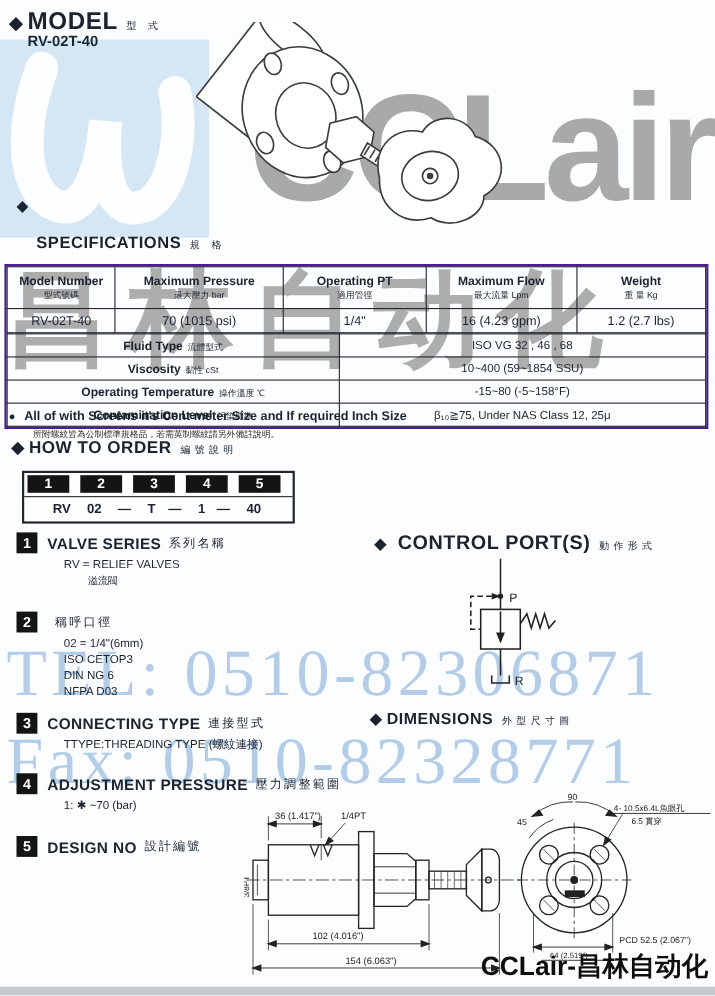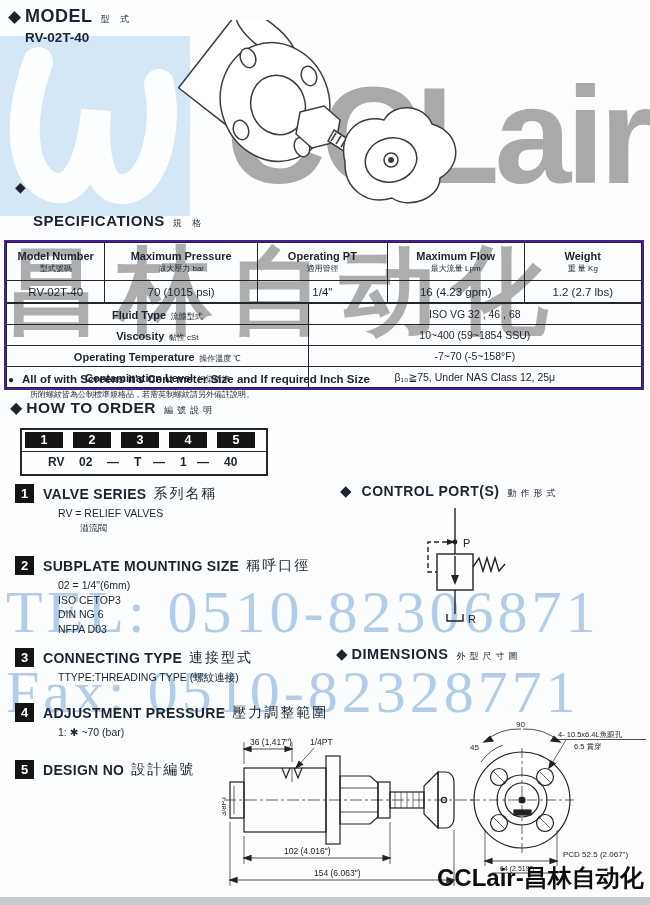--- a/index.html
+++ b/index.html
@@ -45,21 +45,21 @@
       font-size:12.5px;text-align:center;line-height:16px;}
   .order-bottom{position:relative;height:20px;}
   .oc{position:absolute;top:3px;font-weight:bold;font-size:12px;}
 
   
   .sec{position:absolute;left:15px;z-index:2;}
   .sec-head{display:flex;align-items:center;white-space:nowrap;}
   .badge{display:inline-block;width:19px;height:19px;background:#141414;color:#fff;font-weight:bold;
          text-align:center;line-height:19px;font-size:13px;margin-right:9px;flex:0 0 auto;}
   .sec-title{font-weight:bold;font-size:14px;letter-spacing:.3px;}
-  .sec-cn{font-size:14px;margin-left:7px;letter-spacing:2px;}
+  .sec-cn{font-size:11px;margin-left:7px;letter-spacing:2px;}
   .sec-lines{margin-left:43px;margin-top:3px;font-size:10.5px;line-height:14.5px;}
   .sec1 .sec-lines div:nth-child(2){padding-left:22px;font-size:9px;}
 
   svg text{font-family:"Liberation Sans",sans-serif;}
   .footer-brand{position:absolute;left:437px;top:862px;z-index:3;font-weight:bold;font-size:24px;color:#0e0e0e;white-space:nowrap;}
   .bottom-bar{position:absolute;left:0;top:897px;width:650px;height:8px;background:#c7cacc;z-index:3;}
 </style>
 </head>
 <body>
 
@@ -70,21 +70,21 @@
       <path d="M38,26 C16,88 22,140 52,151 C78,160 92,118 96,74 C92,130 103,159 129,152 C154,145 168,94 159,48" fill="none" stroke="#ffffff" stroke-width="30" stroke-linecap="round" opacity="0.95"></path>
     </svg>
   </div>
   <div class="wm-brand">CCLair</div>
   <div class="wm-cjk">昌林自动化</div>
   <div class="wm-blue" style="top:582px;">TEL: 0510-82306871</div>
   <div class="wm-blue" style="top:662px;">Fax: 0510-82328771</div>
 
   <div class="hrow" style="left:8px;top:6px;">
     <span class="diamond" style="font-size:17px;">◆</span>
-    <span class="h-title" style="font-size:18px;">MODEL</span>
+    <span class="h-title" style="font-size:22px;">MODEL</span>
     <span class="h-cn">型  式</span>
   </div>
   <div class="abs z2" style="left:25px;top:30px;font-weight:bold;font-size:13.5px;color:#1b2531;">RV-02T-40</div>
 
   <svg class="abs z2" style="left:178px;top:20px;" width="305" height="200" viewBox="0 0 305 200">
     <g fill="#ffffff" stroke="#3c3c3c" stroke-width="1.5">
       <g transform="translate(12,6) rotate(38 50 40)">
         <rect x="15" y="0" width="72" height="95"></rect>
         <ellipse cx="51" cy="0" rx="36" ry="13"></ellipse>
         <ellipse cx="51" cy="32" rx="9" ry="6"></ellipse>
@@ -165,21 +165,21 @@
           <tr style="height:17.5px;">
         <td><span class="prop-en">Fluid Type</span> <span class="prop-cn">流體型式</span></td>
         <td class="prop-val">ISO VG 32 , 46 , 68</td>
       </tr>
       <tr style="height:17.5px;">
         <td><span class="prop-en">Viscosity</span> <span class="prop-cn">黏性  cSt</span></td>
         <td class="prop-val">10~400 (59~1854 SSU)</td>
       </tr>
       <tr style="height:17.5px;">
         <td><span class="prop-en">Operating Temperature</span> <span class="prop-cn">操作溫度  ℃</span></td>
-        <td class="prop-val">-7~70 (-5~158°F)</td>
+        <td class="prop-val">-15~80 (-5~158°F)</td>
       </tr>
       <tr style="height:17.5px;">
         <td><span class="prop-en">Contamination Level</span> <span class="prop-cn">污染標準</span></td>
         <td class="prop-val">β₁₀≧75, Under NAS Class 12, 25μ</td>
       </tr>
     </tbody>
       </table>
   </div>
 
   <div class="bullet">●</div>
@@ -219,21 +219,20 @@
       </div>
     <div class="sec-lines">
       <div>RV = RELIEF VALVES</div>
       <div>溢流閥</div>
     </div>
   </div>
 
   <div class="sec" style="top:556px;">
     <div class="sec-head">
         <span class="badge">2</span>
-      <span class="sec-title">SUBPLATE MOUNTING SIZE</span>
       <span class="sec-cn">稱呼口徑</span>
       </div>
     <div class="sec-lines">
       <div>02 = 1/4"(6mm)</div>
       <div>ISO CETOP3</div>
       <div>DIN NG 6</div>
       <div>NFPA D03</div>
     </div>
   </div>
 
@@ -262,21 +261,21 @@
   <div class="sec" style="top:760px;">
     <div class="sec-head">
         <span class="badge">5</span>
       <span class="sec-title">DESIGN NO</span>
       <span class="sec-cn">設計編號</span>
       </div>
   </div>
 
   <div class="hrow" style="left:340px;top:483px;">
     <span class="diamond">◆</span>
-    <span class="h-title" style="font-size:14px;margin-left:6px;">CONTROL PORT(S)</span>
+    <span class="h-title" style="font-size:18px;margin-left:6px;">CONTROL PORT(S)</span>
     <span class="h-cn">動作形式</span>
   </div>
   <svg class="abs z2" style="left:392px;top:502px;" width="130" height="130" viewBox="0 0 130 130">
     <g stroke="#222" stroke-width="1.4" fill="none">
       <line x1="63" y1="6" x2="63" y2="52"></line>
       <polyline points="63,40 36,40 36,70 45,70" stroke-dasharray="5,3"></polyline>
       <rect x="45" y="52" width="36" height="36"></rect>
       <line x1="63" y1="54" x2="63" y2="75"></line>
       <polyline points="81,65 87,56 91,69 95,56 99,69 103,56 107,69 113,62"></polyline>
       <line x1="63" y1="88" x2="63" y2="112"></line>

